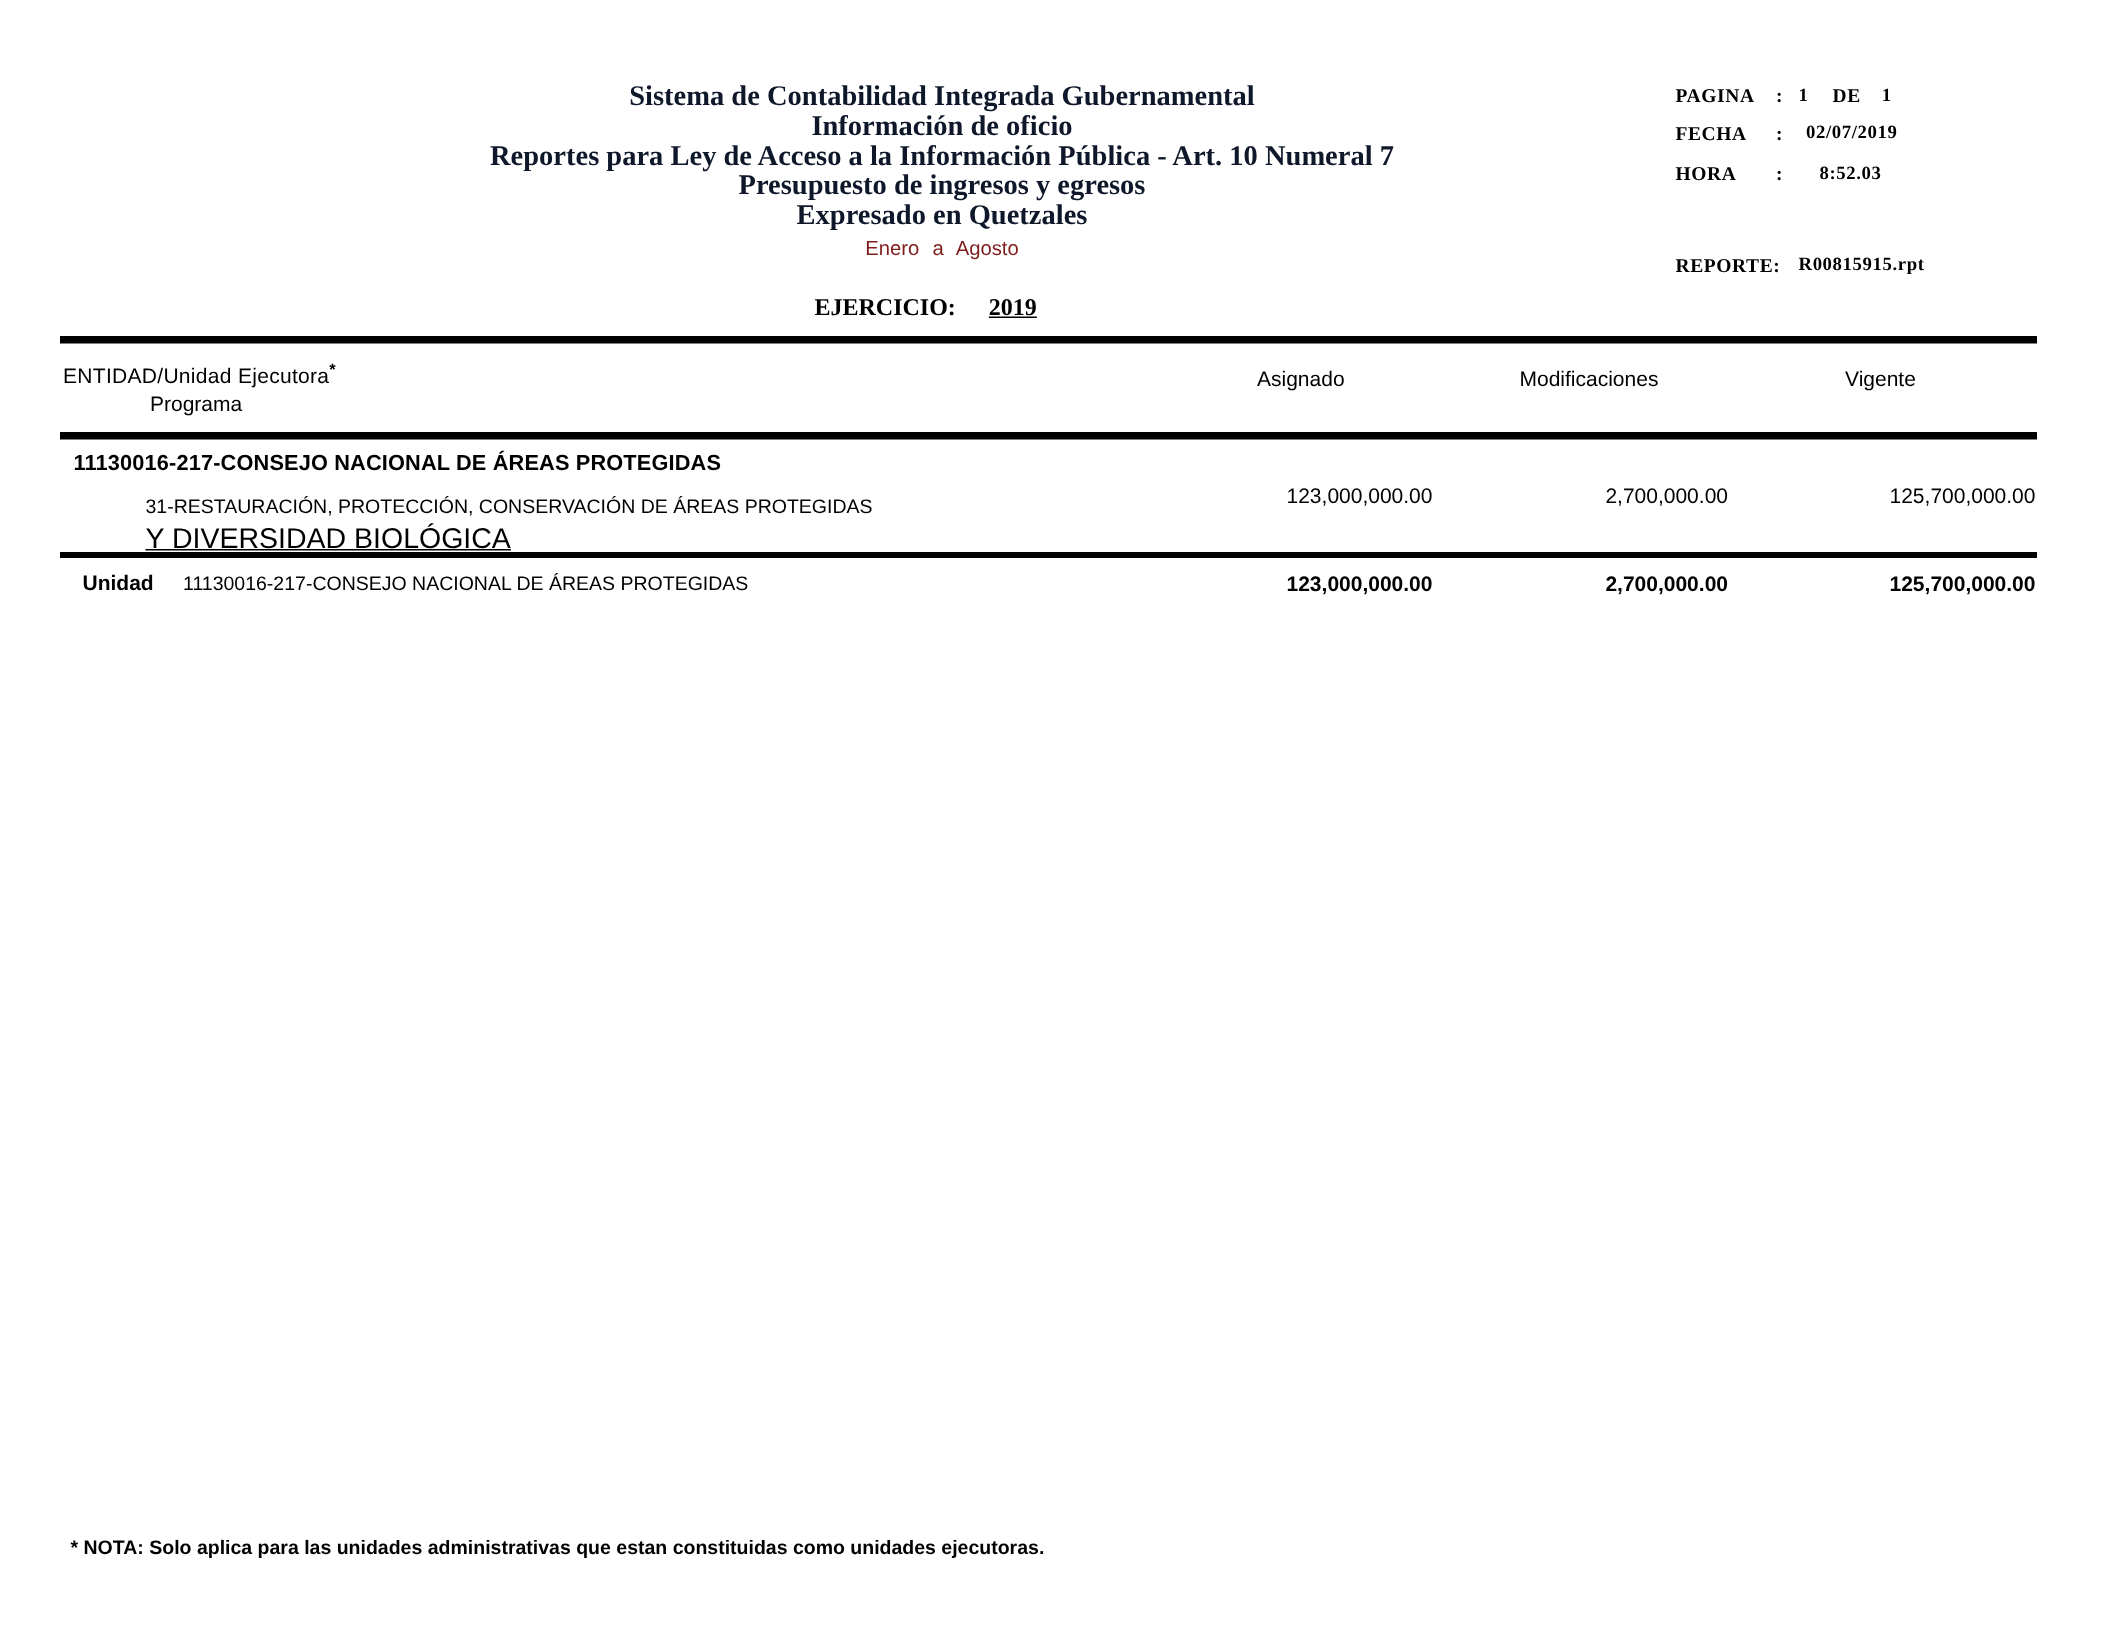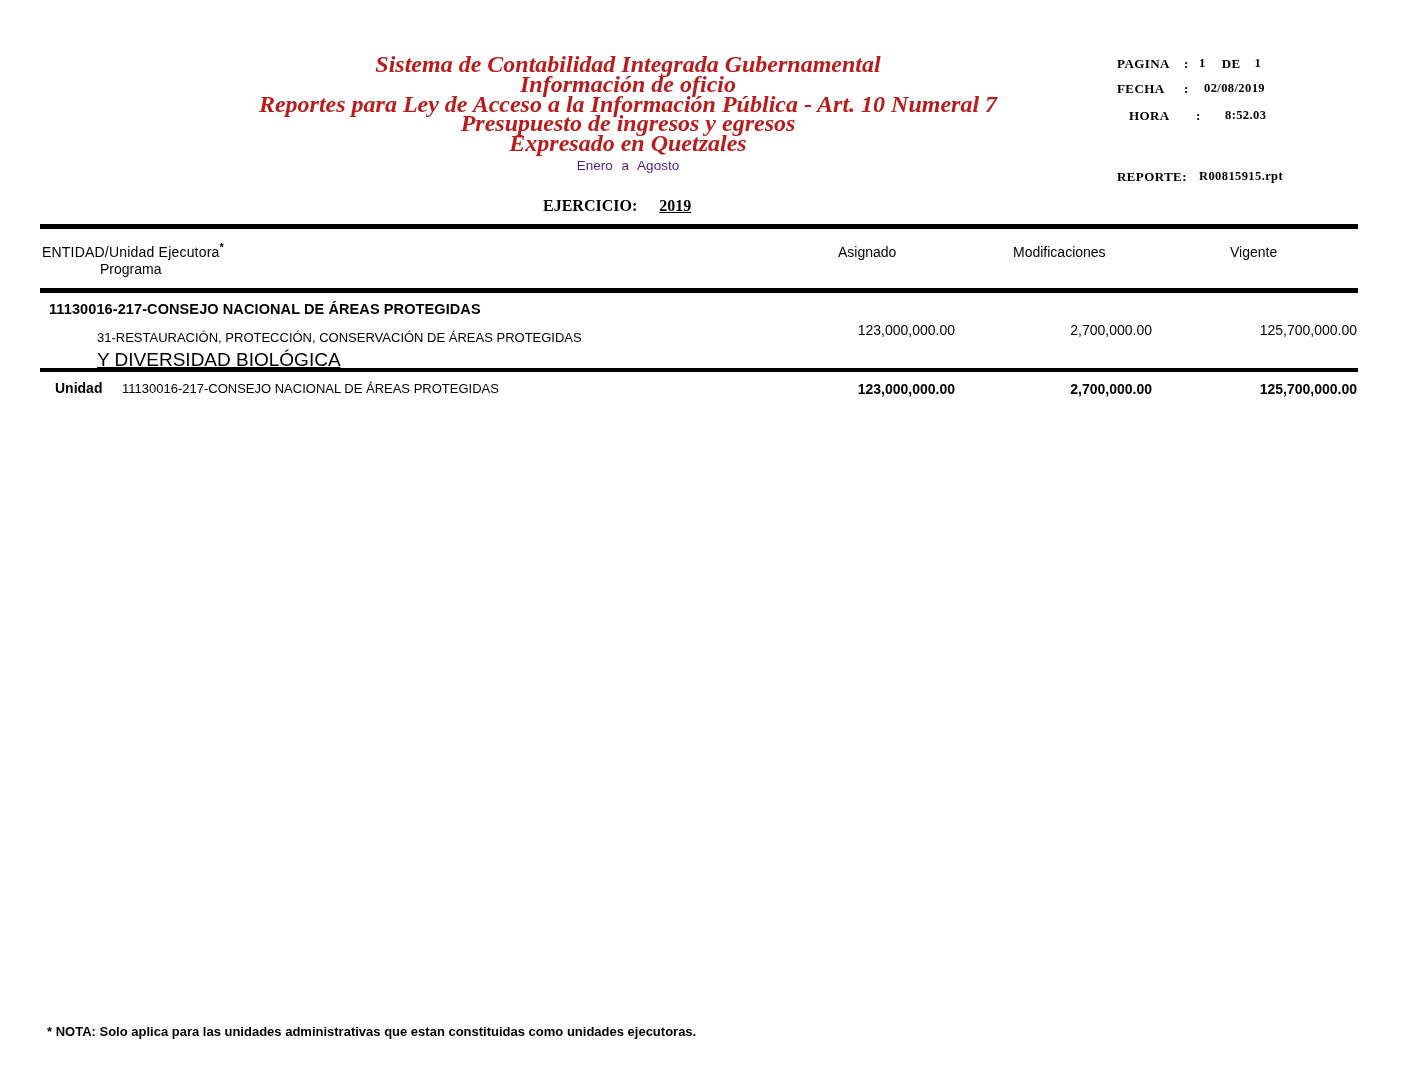--- a/index.html
+++ b/index.html
@@ -18,36 +18,35 @@
   }
   
   .title-block {
     position: absolute;
     top: 55px;
     left: 0;
     width: 1256px;
     text-align: center;
     font-family: "Liberation Serif", serif;
     font-weight: bold;
-    font-size: 24px;
+    font-size: 19px;
     line-height: 19.8px;
-    color: #b91c1c;
-    font-style: italic;
+    color: #0f172a;
   }
   .title-block .t-line { white-space: nowrap; }
   .period-line {
     position: absolute;
     top: 158px;
     left: 0;
     width: 1256px;
     text-align: center;
     font-family: "Liberation Sans", sans-serif;
     font-size: 13.5px;
     word-spacing: 5px;
-    color: #4c1d95;
+    color: #7f1d1d;
   }
   .ejercicio-row {
     position: absolute;
     top: 197px;
     left: 543px;
     font-family: "Liberation Serif", serif;
     font-weight: bold;
     font-size: 16px;
     white-space: nowrap;
   }
@@ -66,21 +65,21 @@
   }
   .meta-row {
     position: absolute;
     left: 0;
     display: flex;
     white-space: nowrap;
     letter-spacing: 0.4px;
   }
   .meta-row.r1 { top: 56px; }
   .meta-row.r2 { top: 81px; }
-  .meta-row.r3 { top: 108px; margin-left: 12px; }
+  .meta-row.r3 { top: 108px; }
   .meta-row.r4 { top: 138px; margin-top: 31px; }
   .m-label { display: inline-block; width: 67px; }
   .m-label-wide { display: inline-block; width: 82px; }
   .m-colon { display: inline-block; width: 15px; }
   .m-value { display: inline-block; font-size: 12.5px; }
   .m-value.shift-sm { margin-left: 5px; }
   .m-value.shift-md { margin-left: 14px; }
   .m-de { display: inline-block; margin-left: 16px; }
   .m-de2 { display: inline-block; margin-left: 14px; }
 
@@ -208,21 +207,21 @@
     <div class="meta-row r1">
       <span class="m-label">PAGINA</span>
         <span class="m-colon">:</span>
         <span class="m-value">1</span>
         <span class="m-de">DE</span>
         <span class="m-value m-de2">1</span>
     </div>
     <div class="meta-row r2">
       <span class="m-label">FECHA</span>
         <span class="m-colon">:</span>
-        <span class="m-value shift-sm">02/08/2019</span>
+        <span class="m-value shift-sm">02/07/2019</span>
     </div>
     <div class="meta-row r3">
       <span class="m-label">HORA</span>
         <span class="m-colon">:</span>
         <span class="m-value shift-md">8:52.03</span>
     </div>
     <div class="meta-row r4">
       <span class="m-label-wide">REPORTE:</span>
         <span class="m-value">R00815915.rpt</span>
     </div>

